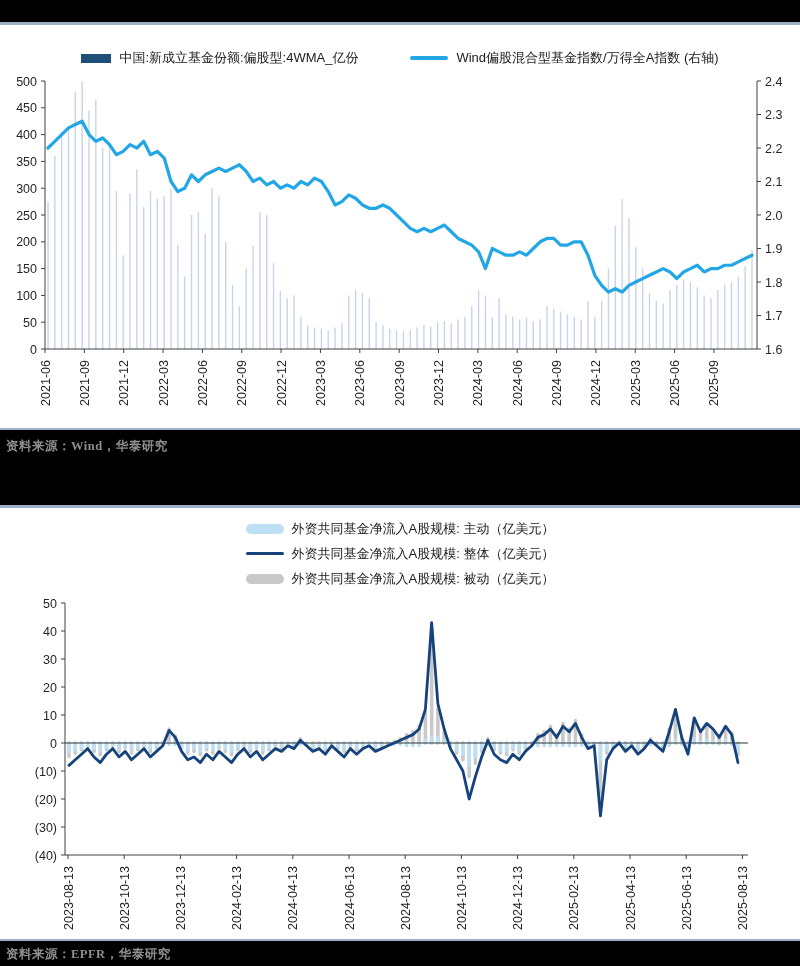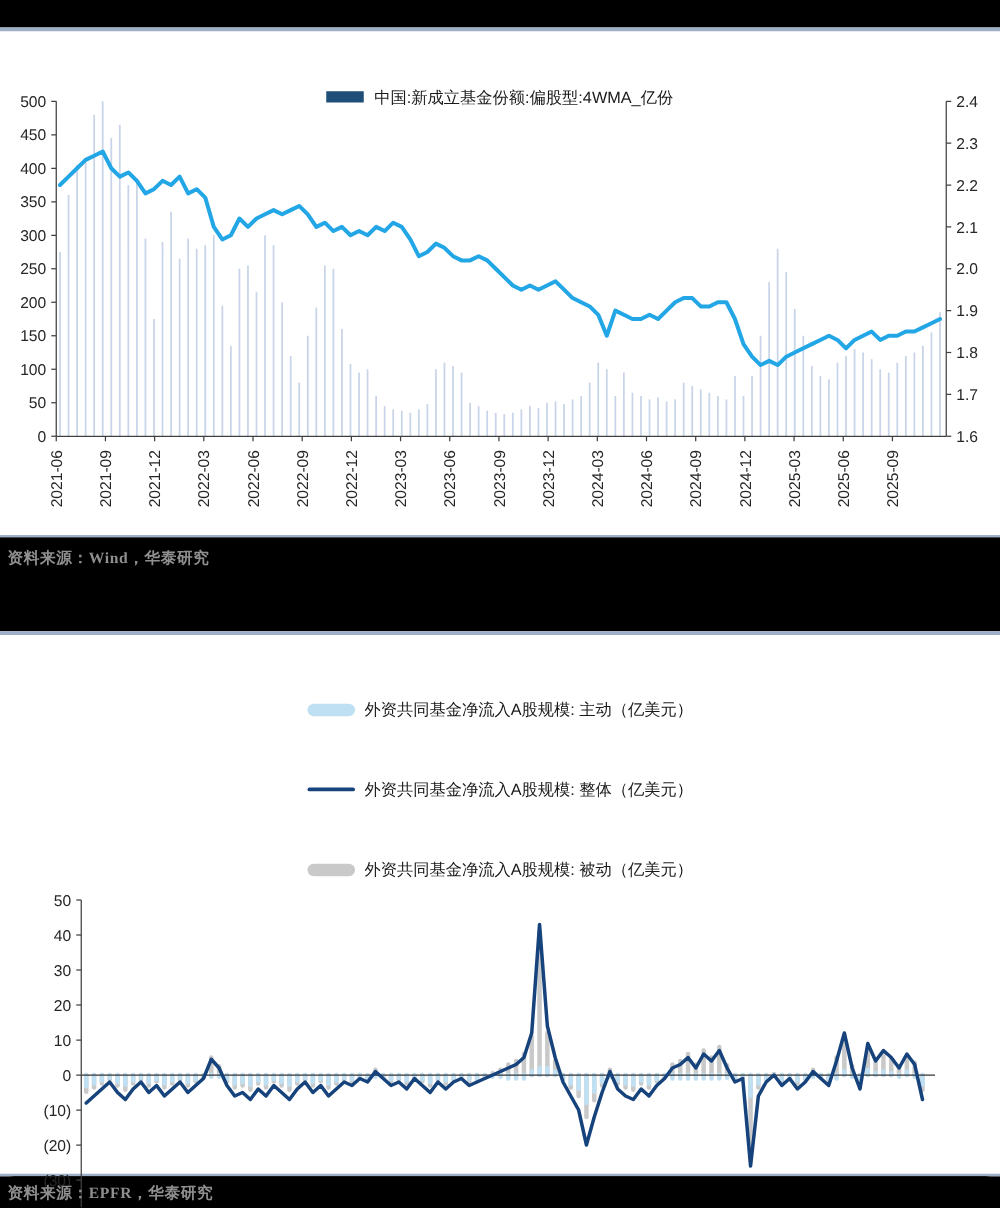--- a/index.html
+++ b/index.html
@@ -8,41 +8,45 @@
   .spacer-top{height:22px;}
   .figure-card{background:#fff;border-top:3px solid #9EB0C8;border-bottom:2px solid #9EB0C8;}
   .fig1{height:403px;}
   .fig2{height:431px;}
   .caption-band{background:#000;}
   .cap1{height:75px;}
   .cap2{height:25px;border-radius:12px;}
   .caption-text{color:#8f8f8f;font-weight:700;font-size:12.5px;
     font-family:"Liberation Serif", serif;padding:8px 0 0 6px;letter-spacing:.5px;}
   .legend1{display:flex;justify-content:center;align-items:center;gap:52px;padding-top:22px;height:22px;font-size:13px;color:#1a1a1a;}
-  .legend-item{display:flex;align-items:center;gap:8px;white-space:nowrap;margin-top:39px;}
+  .legend-item{display:flex;align-items:center;gap:8px;white-space:nowrap;}
   .sw-bar{width:30px;height:9px;background:#1F4E79;}
   .sw-line1{width:38px;height:4px;border-radius:2px;background:#22A6E6;}
   .legend2{display:flex;flex-direction:column;align-items:center;padding-top:8px;font-size:13px;color:#1a1a1a;}
   .legend2 .legend-item{height:25px;}
   .sw-pill-blue{width:38px;height:10px;border-radius:5px;background:#BFE0F2;}
   .sw-pill-gray{width:38px;height:10px;border-radius:5px;background:#C9C9C9;}
   .sw-line2{width:38px;height:3.5px;border-radius:2px;background:#17437D;}
   svg text{font-family:"Liberation Sans", sans-serif;}
 </style>
 </head>
 <body>
 
 <div class="page">
   <div class="spacer-top"></div>
 
   <div class="figure-card fig1">
     <div class="legend1">
       <div class="legend-item">
         <span class="sw-bar"></span>
         <span>中国:新成立基金份额:偏股型:4WMA_亿份</span>
+      </div>
+      <div class="legend-item">
+        <span class="sw-line1"></span>
+        <span>Wind偏股混合型基金指数/万得全A指数 (右轴)</span>
       </div>
     </div>
     <svg id="chart1" width="800" height="356" viewBox="0 0 800 356">
         <g>
           <line x1="48" x2="48" y1="280" y2="132.6" stroke="#C9D4E8" stroke-width="1.4"></line>
           <line x1="54.83495145631068" x2="54.83495145631068" y1="280" y2="87.04000000000002" stroke="#C9D4E8" stroke-width="1.4"></line>
           <line x1="61.66990291262136" x2="61.66990291262136" y1="280" y2="62.91999999999999" stroke="#C9D4E8" stroke-width="1.4"></line>
           <line x1="68.50485436893204" x2="68.50485436893204" y1="280" y2="60.24000000000001" stroke="#C9D4E8" stroke-width="1.4"></line>
           <line x1="75.33980582524272" x2="75.33980582524272" y1="280" y2="22.720000000000027" stroke="#C9D4E8" stroke-width="1.4"></line>
           <line x1="82.1747572815534" x2="82.1747572815534" y1="280" y2="12" stroke="#C9D4E8" stroke-width="1.4"></line>

